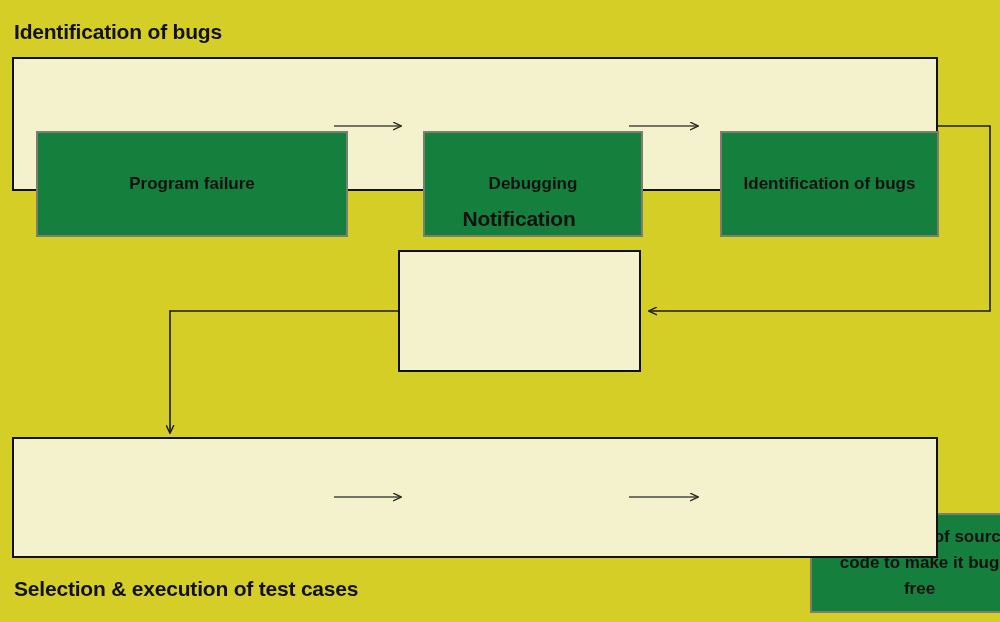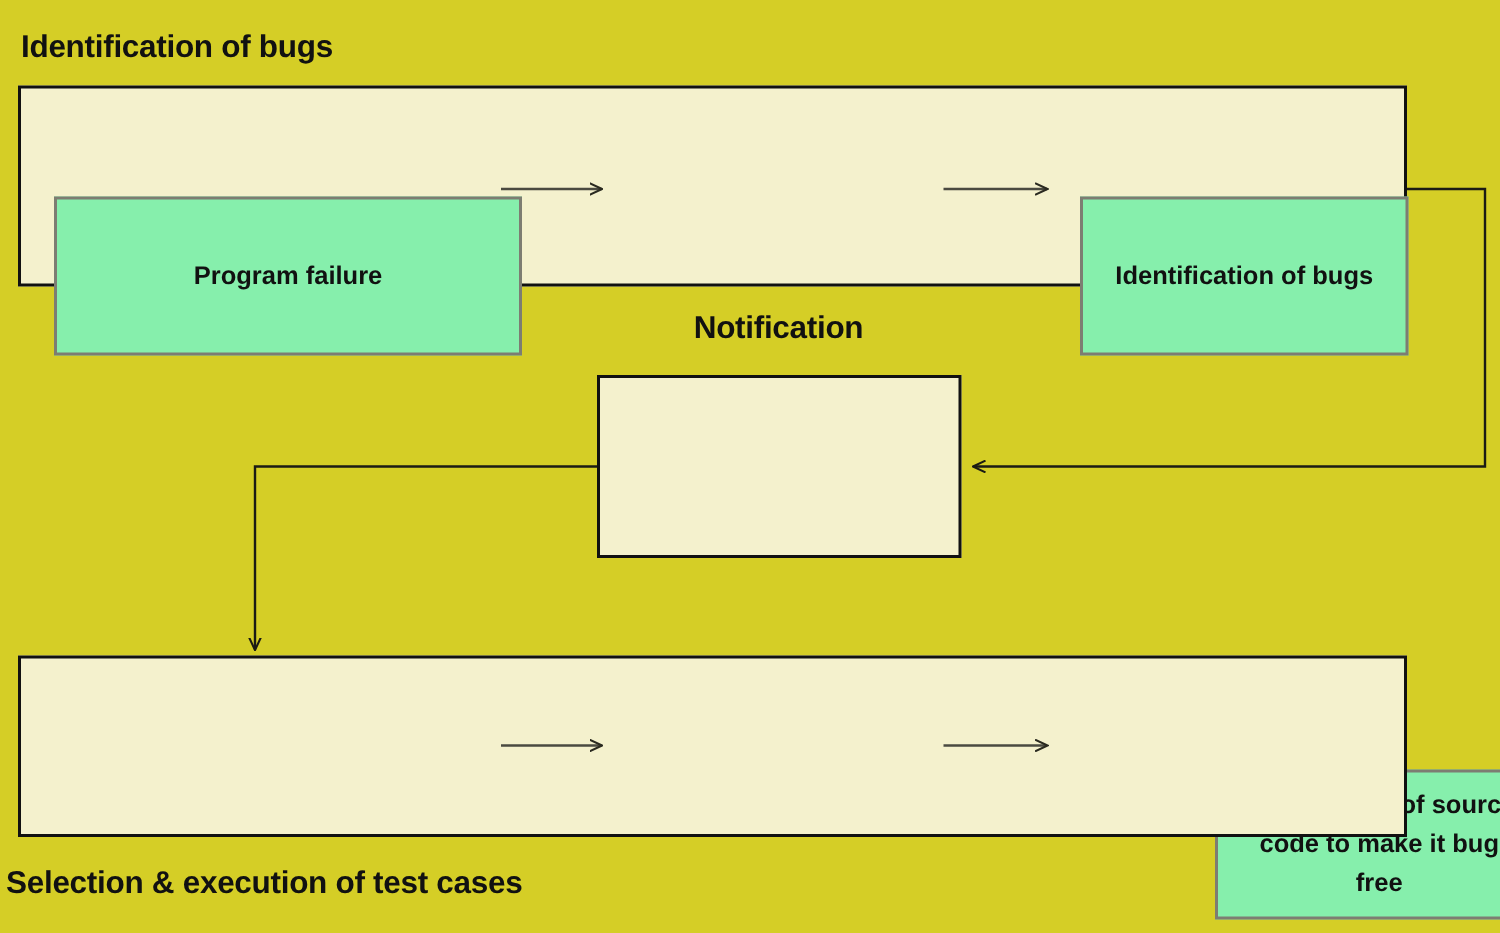--- a/index.html
+++ b/index.html
@@ -24,21 +24,21 @@
   .section-caption {
     position: absolute;
     font-weight: bold;
     font-size: 21px;
     line-height: 24px;
     letter-spacing: -0.2px;
     color: #111111;
     white-space: nowrap;
   }
   #caption-top    { left: 14px; top: 20px; }
-  #caption-bottom { left: 4px; top: 577px; }
+  #caption-bottom { left: 14px; top: 577px; }
 
   #caption-middle {
     position: absolute;
     left: 0;
     top: 207px;
     width: 1038px;
     text-align: center;
     font-weight: bold;
     font-size: 21px;
     line-height: 24px;
@@ -53,21 +53,21 @@
     border: 2px solid #111111;
     box-sizing: border-box;
   }
   #band-top    { left: 12px;  top: 57px;  width: 926px; height: 134px; }
   #band-bottom { left: 12px;  top: 437px; width: 926px; height: 121px; }
   #band-middle { left: 398px; top: 250px; width: 243px; height: 122px; }
 
   
   .node {
     position: absolute;
-    background: #86efac;
+    background: #15803d;
     border: 2px solid #7d7d72;
     box-sizing: border-box;
     display: flex;
     align-items: center;
     justify-content: center;
     text-align: center;
     font-weight: bold;
     font-size: 17px;
     line-height: 26px;
     color: #111111;
@@ -96,20 +96,21 @@
 </style>
 </head>
 <body>
 
 <div id="canvas">
 
   <div id="caption-top" class="section-caption">Identification of bugs</div>
 
   <div id="band-top" class="band">
     <div id="node-program-failure" class="node">Program failure</div>
+    <div id="node-debugging-top" class="node">Debugging</div>
     <div id="node-identification-top" class="node">Identification of bugs</div>
   </div>
 
   <div id="caption-middle">Notification</div>
 
   <div id="band-middle" class="band">
     <div id="node-modification" class="node">Modification of source code to make it bug free</div>
   </div>
 
   <div id="band-bottom" class="band">

